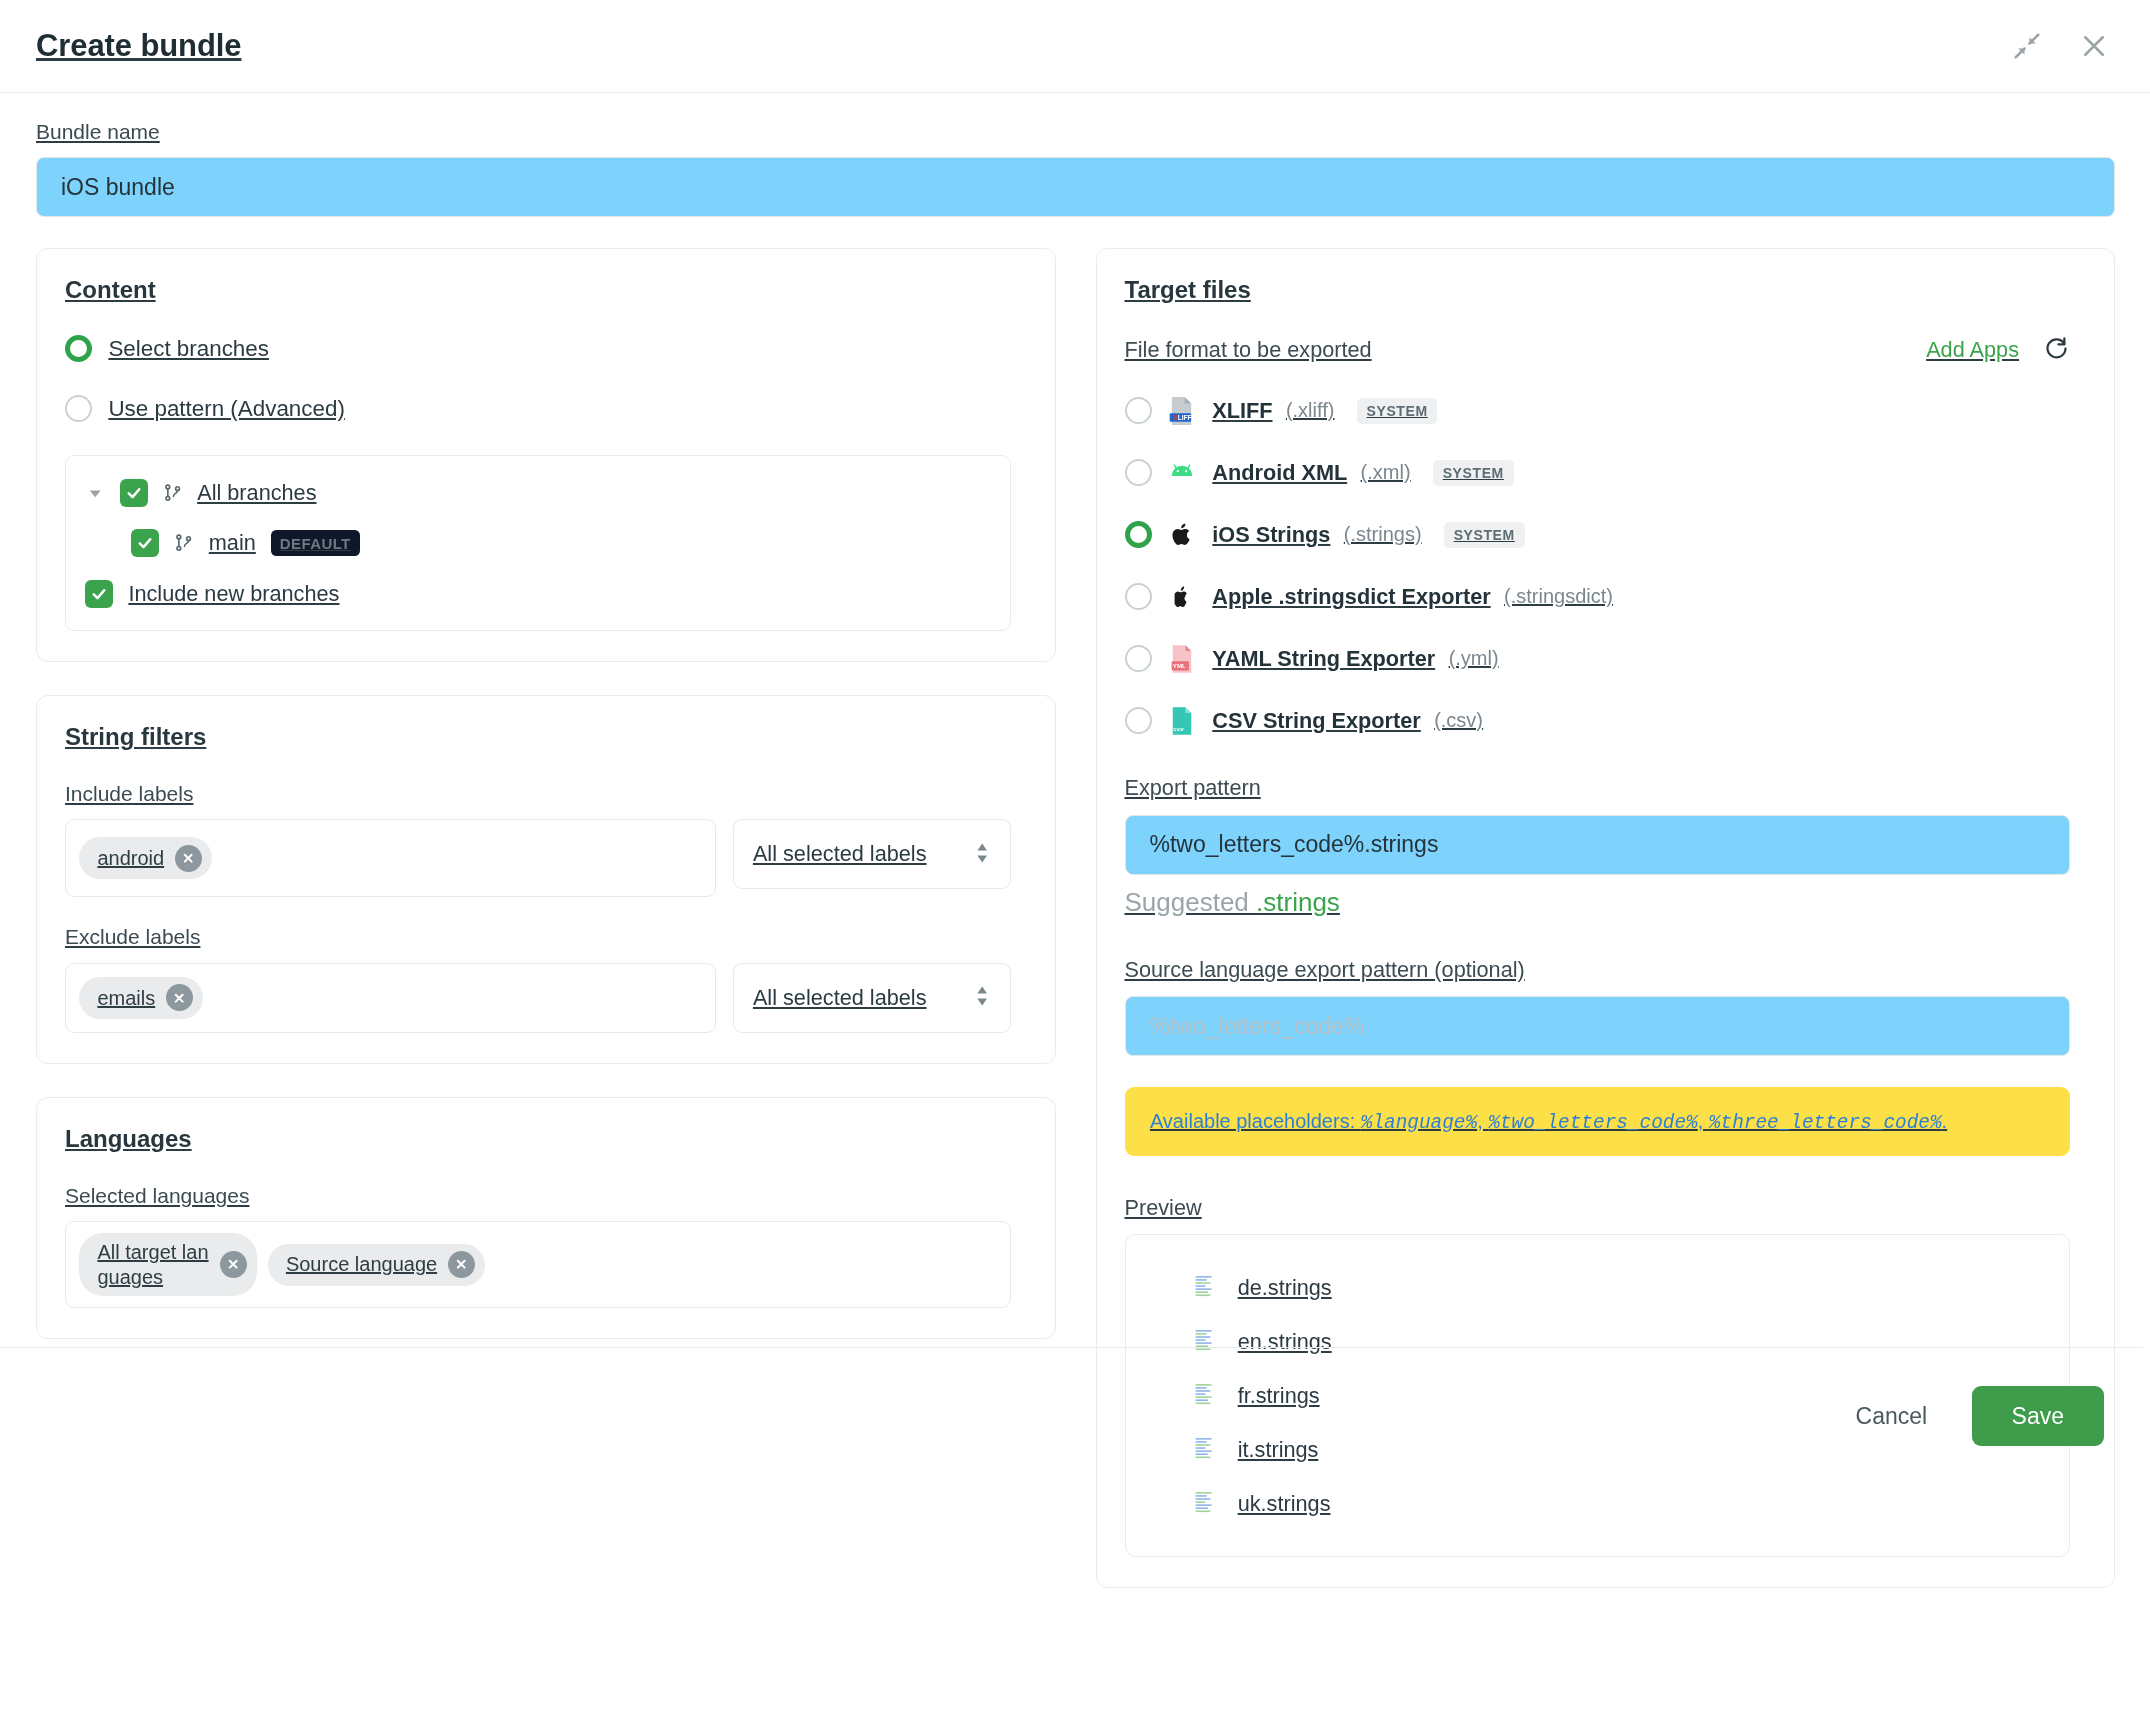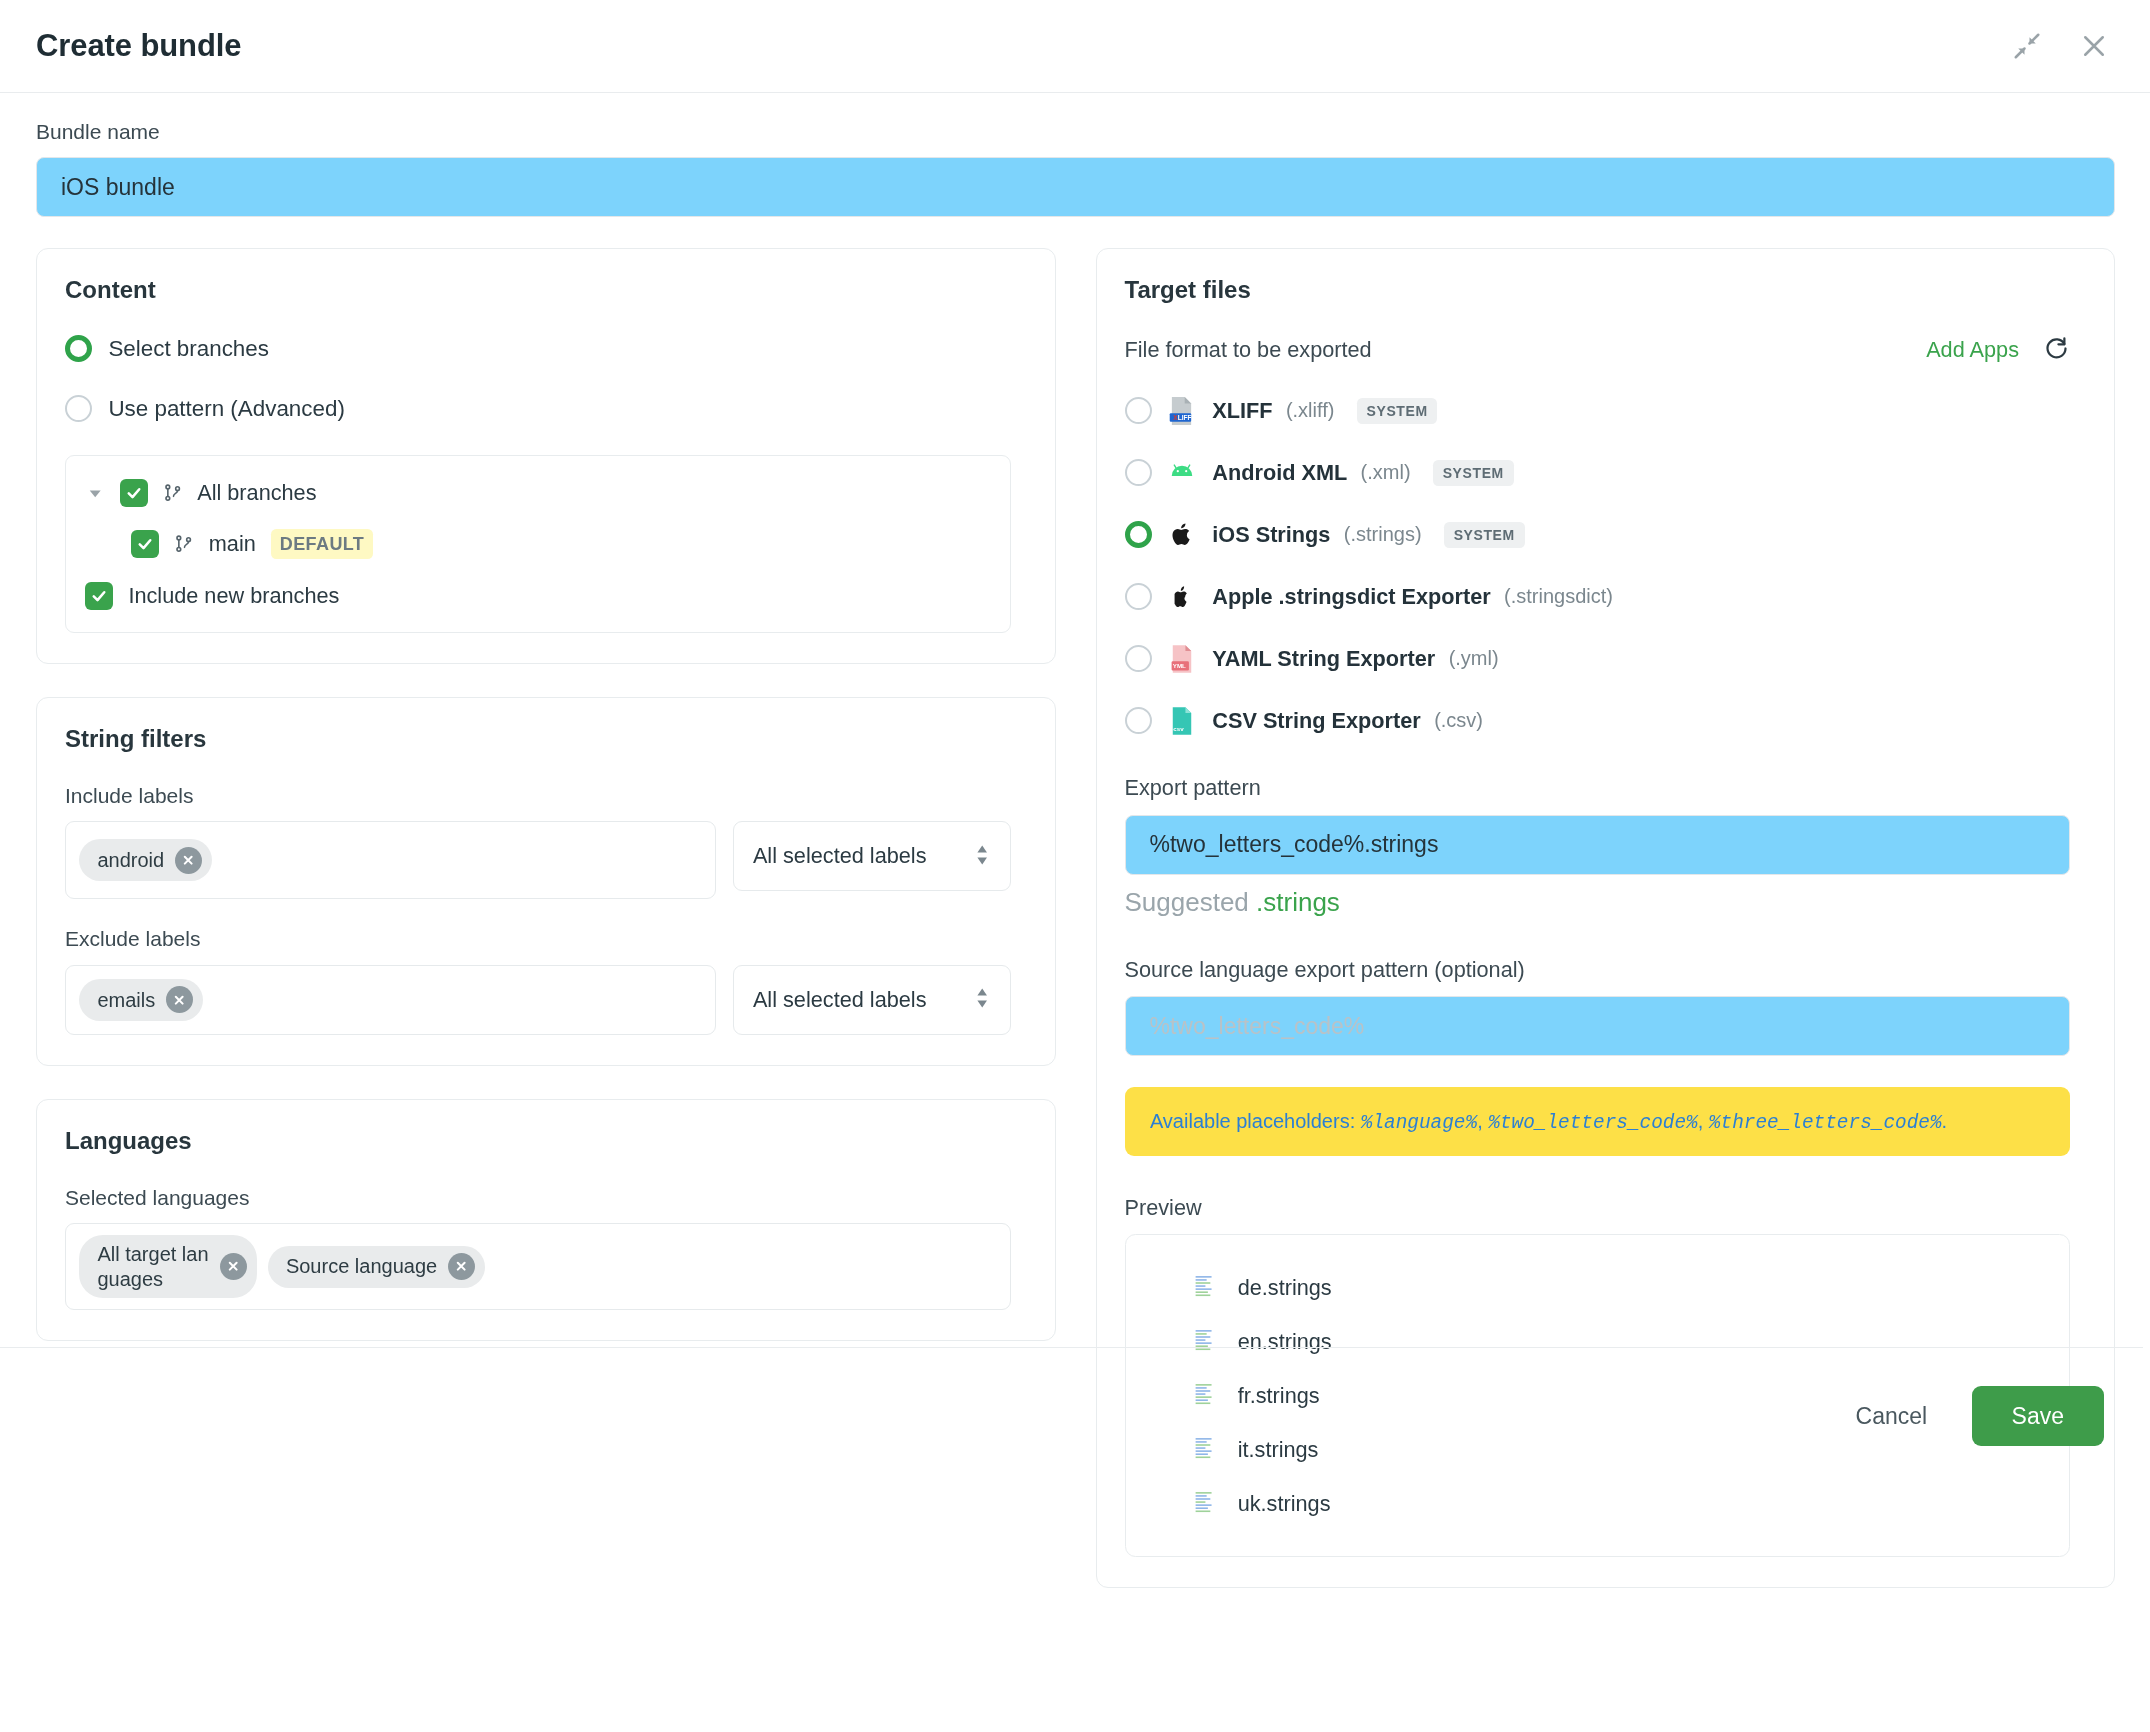--- a/index.html
+++ b/index.html
@@ -3,21 +3,21 @@
 <meta charset="utf-8">
 <style>
   * { box-sizing: border-box; margin: 0; padding: 0; }
   html, body {
     width: 2151px; height: 1732px;
     background: #ffffff;
     font-family: "Liberation Sans", sans-serif;
     color: #2e3c43;
     -webkit-font-smoothing: antialiased;
   }
-  .dialog { position: relative; width: 2151px; height: 1484px; background:#fff; }
+  .dialog { position: relative; width: 2151px; height: 1484px; background:#fff;text-decoration:underline; }
 
   
   .hdr {
     height: 93px; display:flex; align-items:center;
     padding: 0 39px 0 36px; border-bottom: 1.5px solid #e9ecee;
   }
   .hdr-title { font-size: 31px; font-weight: 700; letter-spacing: -0.1px; color:#1f2d34; }
   .hdr-actions { margin-left:auto; display:flex; align-items:center; gap: 31px; }
   .icon-btn { width:36px; height:36px; display:flex; align-items:center; justify-content:center; cursor:pointer; }
 
@@ -57,21 +57,21 @@
   .tree-row { display:flex; align-items:center; gap: 15px; margin-bottom: 22.4px; }
   .tree-row.indent { padding-left: 46px; }
   .caret { width:19.4px; height:19.4px; display:flex; align-items:center; justify-content:center; flex:0 0 auto; }
   .cbox {
     width:28px; height:28px; border-radius:6px; background:#3aa34c; flex:0 0 auto;
     display:flex; align-items:center; justify-content:center;
   }
   .cbox svg { display:block; }
   .tree-label { font-size:21.7px; color:#2b3a42; }
   .badge-default {
-    font-size:18px; letter-spacing:0.4px; color:#6c7a82; background:#fef9c3;
+    font-size:15px; letter-spacing:0.4px; color:#6c7a82; background:#0f172a;
     border-radius:5.2px; padding: 4.5px 9px; font-weight:600;
   }
   .inc-row { display:flex; align-items:center; gap:15px; margin-top: 4.5px; }
 
   
   .sub-label { font-size:21px; color:#3c4a52; margin-bottom:13.4px; }
   .chipline { display:flex; gap: 16.4px; align-items: stretch; margin-bottom: 28px; }
   .chipfield {
     flex: 1 1 auto; min-height: 70px; border:1.5px solid #e6eaec; border-radius:9px;
     background:#fff; padding: 10.5px 13.4px; display:flex; flex-wrap:wrap; gap:10.5px; align-items:center;

